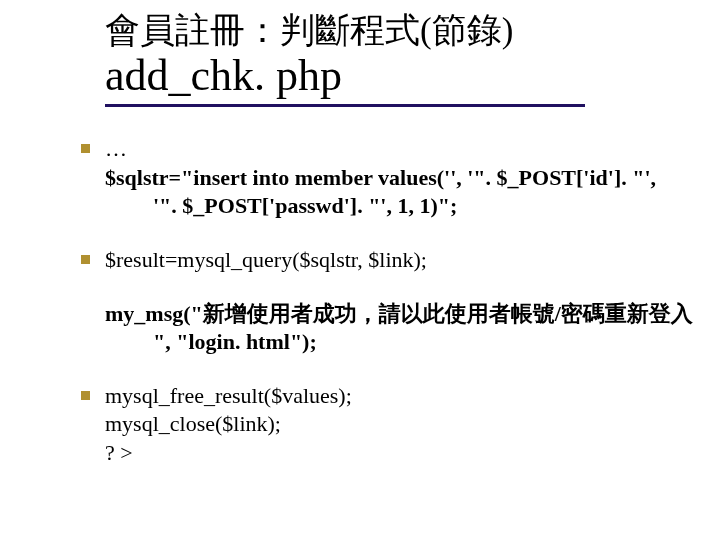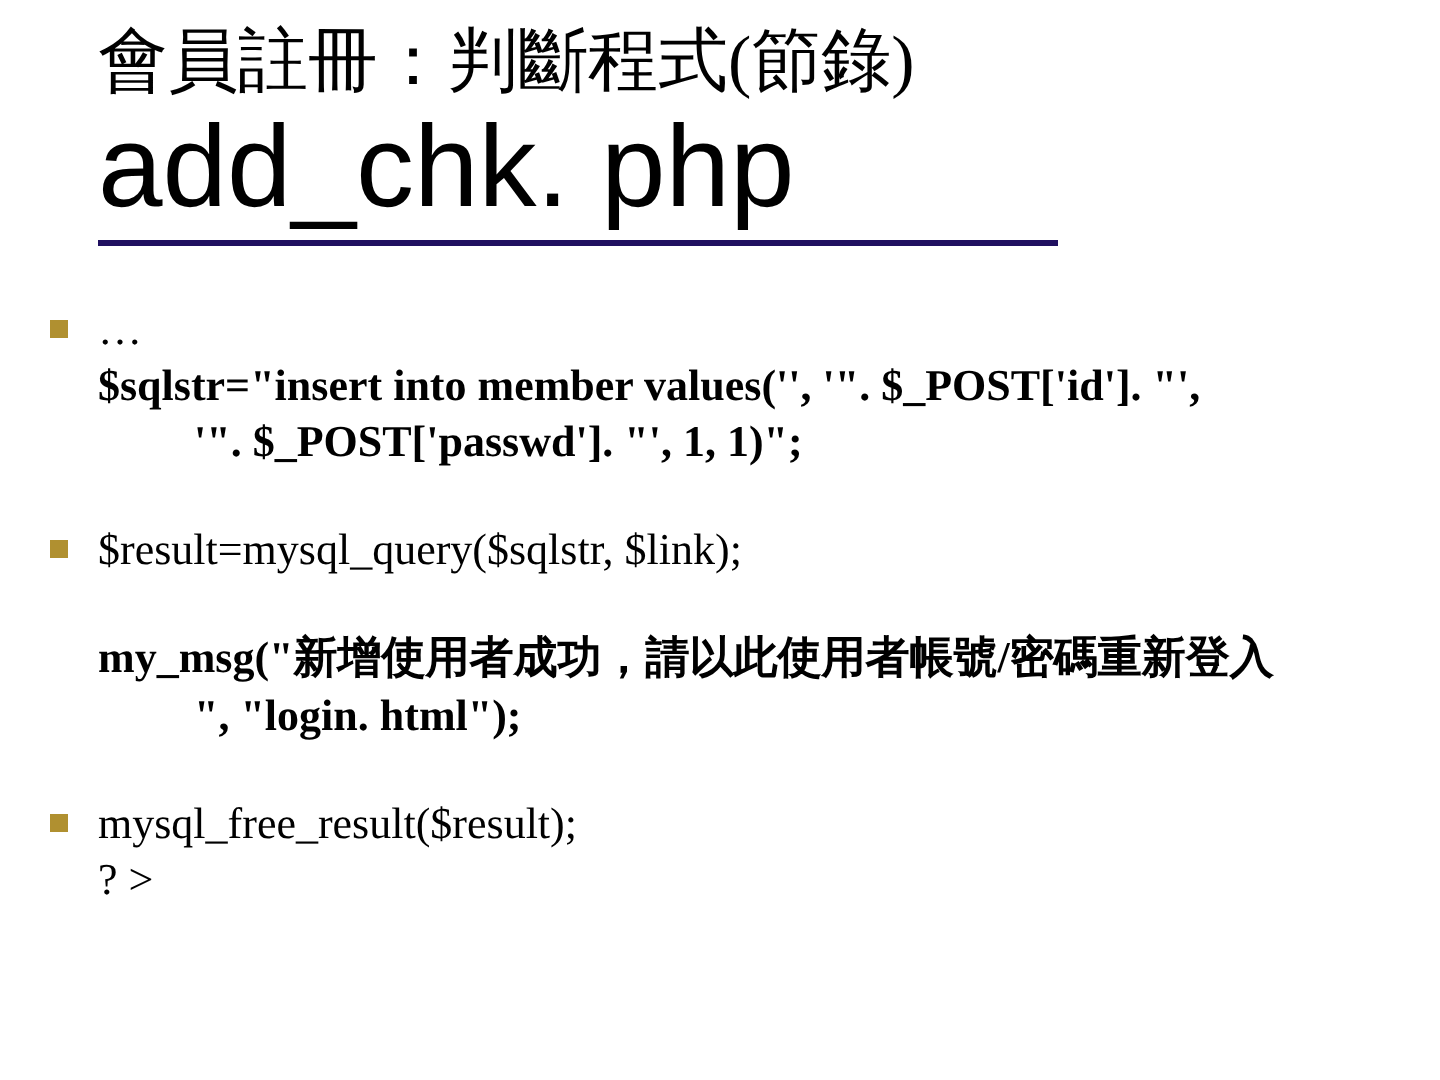--- a/index.html
+++ b/index.html
@@ -8,36 +8,36 @@
     width: 720px;
     height: 540px;
     background: #ffffff;
     font-family: "Times New Roman", "PMingLiU", "新細明體", serif;
     color: #000;
   }
   .slide {
     position: relative;
     width: 720px;
     height: 540px;
-    padding: 0 0 0 49px;
+    padding: 0 0 0 105px;
     box-sizing: border-box;
   }
   .title-block {
     padding-top: 10px;
   }
   .title-line1 {
     font-size: 35px;
     line-height: 1.2;
     font-family: "DFKai-SB", "標楷體", "Times New Roman", serif;
     white-space: nowrap;
   }
   .title-line2 {
-    font-size: 58px;
+    font-size: 44px;
     line-height: 1.1;
-    font-family: Liberation Sans, sans-serif;
+    font-family: Liberation Serif, serif;
   }
   .title-underline {
     border-bottom: 3px solid #201060;
     width: 480px;
     margin-top: 4px;
   }
   .body {
     padding-top: 28px;
     font-size: 22px;
     line-height: 1.28;
@@ -102,20 +102,21 @@
     </div>
 
     <div class="block">
       <div class="bold"><span>my_msg("新增使用者成功，請以此使用者帳號/密碼重新登入</span></div>
       <div class="bold indent-cont">", "login. html");</div>
     </div>
 
     <div class="block tight">
       <div class="bullet-row">
         <div class="bullet-square"></div>
-        <div>mysql_free_result($result);</div>
+        <div>mysql_free_result($values);</div>
       </div>
+      <div>mysql_close($link);</div>
       <div>? &gt;</div>
     </div>
 
   </div>
 
 </div>
 
 </body></html>

